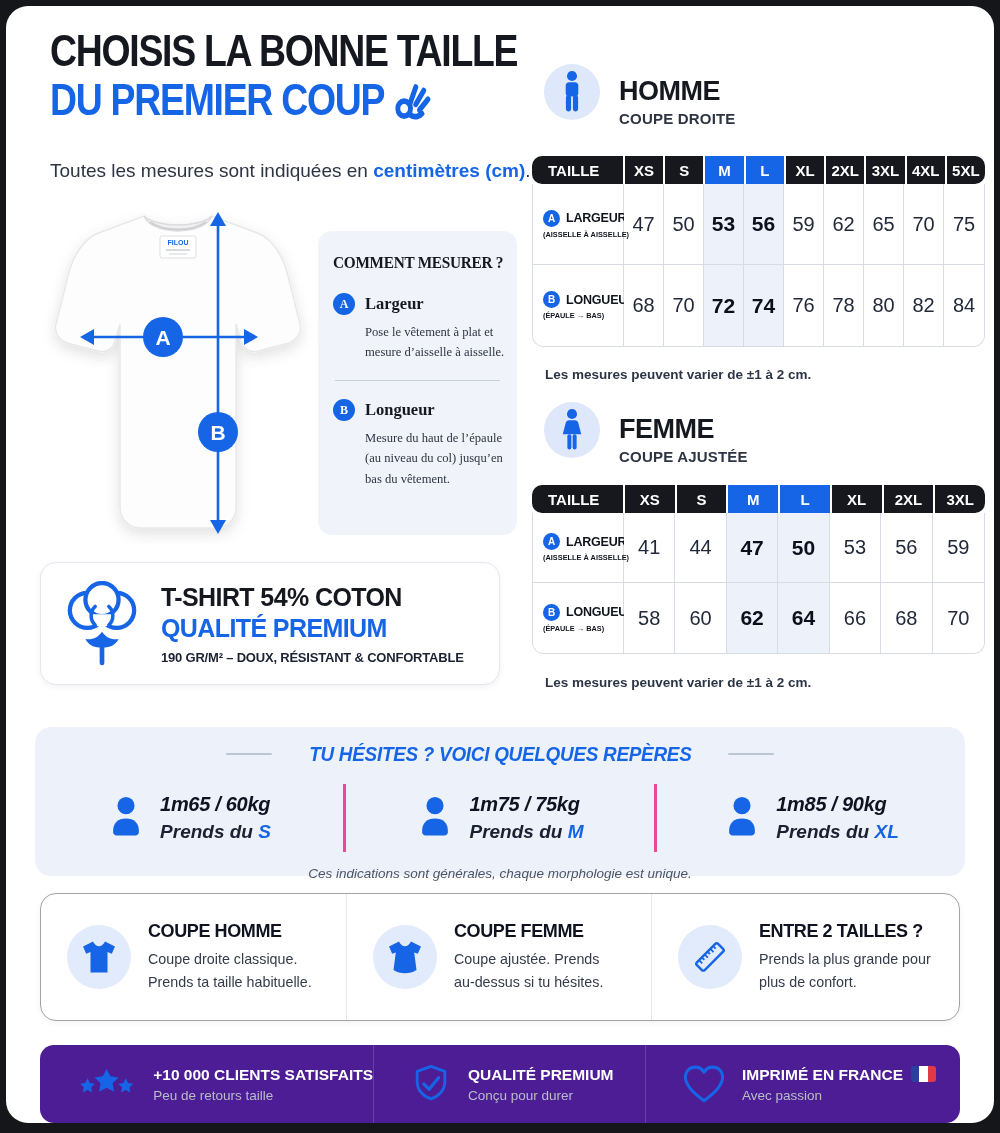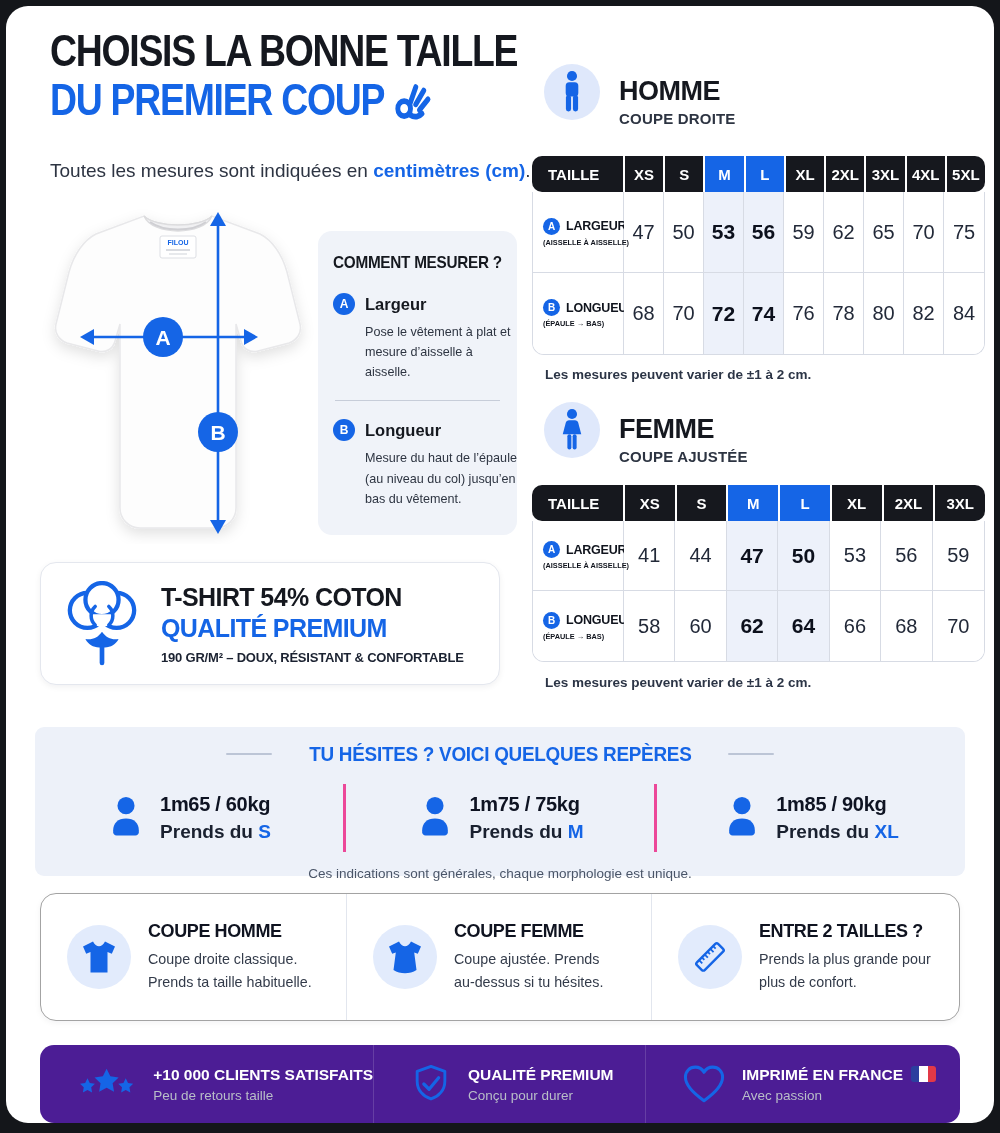--- a/index.html
+++ b/index.html
@@ -35,21 +35,21 @@
   .cotton-l2{font-size:25px;font-weight:900;letter-spacing:-.6px;color:#1565e6;margin-top:2px;}
   .cotton-l3{font-size:13px;font-weight:800;letter-spacing:-.2px;color:#1b2231;margin-top:7px;}
 
   
   .sec-icon{width:56px;height:56px;border-radius:50%;background:#dfe8fb;
             display:flex;align-items:center;justify-content:center;}
   .sec-title{font-size:27px;font-weight:900;letter-spacing:-.5px;color:#15181f;}
   .sec-sub{font-size:15px;font-weight:700;color:#2d3442;margin-top:3px;letter-spacing:.2px;}
 
   
-  .thead{display:grid;column-gap:2px;border-radius:10px;overflow:hidden;height:36px;}
+  .thead{display:grid;column-gap:2px;border-radius:10px;overflow:hidden;height:28px;}
   .thead.h{grid-template-columns:91px repeat(9,1fr);}
   .thead.f{grid-template-columns:91px repeat(7,1fr);}
   .th{background:#16181e;color:#fff;font-size:15px;font-weight:800;
       display:flex;align-items:center;justify-content:center;}
   .th.lab{justify-content:flex-start;padding-left:16px;}
   .th.c-hl{background:#1565e6;}
   .tbody{display:grid;border:1px solid #d7dbe4;border-top:none;
          border-radius:0 0 12px 12px;overflow:hidden;background:#fff;}
   .tbody.h{grid-template-columns:91px repeat(9,1fr);grid-auto-rows:81px;}
   .tbody.f{grid-template-columns:91px repeat(7,1fr);grid-auto-rows:70px;}
@@ -63,21 +63,21 @@
   .td.rowlab{flex-direction:column;align-items:flex-start;justify-content:center;
              padding-left:10px;gap:3px;}
   .rl-head{display:flex;align-items:center;gap:6px;}
   .rl-badge{width:17px;height:17px;border-radius:50%;background:#1565e6;color:#fff;
             font-size:10px;font-weight:800;display:flex;align-items:center;justify-content:center;}
   .rl-name{font-size:12.5px;font-weight:800;color:#10141d;letter-spacing:-.2px;}
   .rl-sub{font-size:8px;font-weight:800;color:#10141d;transform:scaleX(.92);transform-origin:left;white-space:nowrap;}
   .tnote{font-size:13.5px;font-weight:600;color:#2c3546;}
 
   
-  .guides{background:#edf1f9;border-radius:9px;box-sizing:border-box;padding-top:15px;}
+  .guides{background:#edf1f9;border-radius:16px;box-sizing:border-box;padding-top:15px;font-style:italic;}
   .gtitle-row{display:flex;align-items:center;justify-content:center;gap:16px;}
   .gdash{width:46px;height:2px;background:#bcc5d6;border-radius:2px;}
   .gtitle{font-size:21px;font-weight:900;color:#1565e6;letter-spacing:-.3px;
           transform:scaleX(.9);white-space:nowrap;display:inline-block;}
   .gitems{display:flex;margin-top:18px;}
   .gcol{flex:1;display:flex;align-items:center;justify-content:center;gap:15px;height:68px;}
   .gcol + .gcol{border-left:3px solid #ec4899;}
   .gspec{font-size:20px;font-weight:800;color:#0e1322;letter-spacing:-.3px;}
   .gaction{font-size:19px;font-weight:600;color:#1a2130;margin-top:5px;}
   .gaction .gsize{color:#1565e6;font-weight:800;}
@@ -163,21 +163,21 @@
       <g stroke="#1565e6" fill="#1565e6">
         <line x1="190" y1="32" x2="190" y2="330" stroke-width="2.6"></line>
         <path d="M190 20 l-8 14 h16 Z" stroke="none"></path>
         <path d="M190 342 l-8 -14 h16 Z" stroke="none"></path>
       </g>
       <circle cx="190" cy="240" r="20" fill="#1565e6"></circle>
       <text x="190" y="247.5" text-anchor="middle" font-family="Liberation Sans, sans-serif" font-size="21" font-weight="bold" fill="#ffffff">B</text>
     </svg>
   </div>
 
-  <div class="abs howto" style="left:318px;top:231px;width:199px;height:304px;">
+  <div class="abs howto" style="left:318px;top:231px;width:199px;height:304px;font-family:Liberation Serif, serif;">
     <div class="howto-title">COMMENT MESURER ?</div>
     <div>
       <div class="mitem-head">
         <span class="mbadge">A</span>
         <span class="mname">Largeur</span>
       </div>
       <div class="mdesc">Pose le vêtement à plat et mesure d’aisselle à aisselle.</div>
     </div>
     <hr class="mdivider">
     <div>

